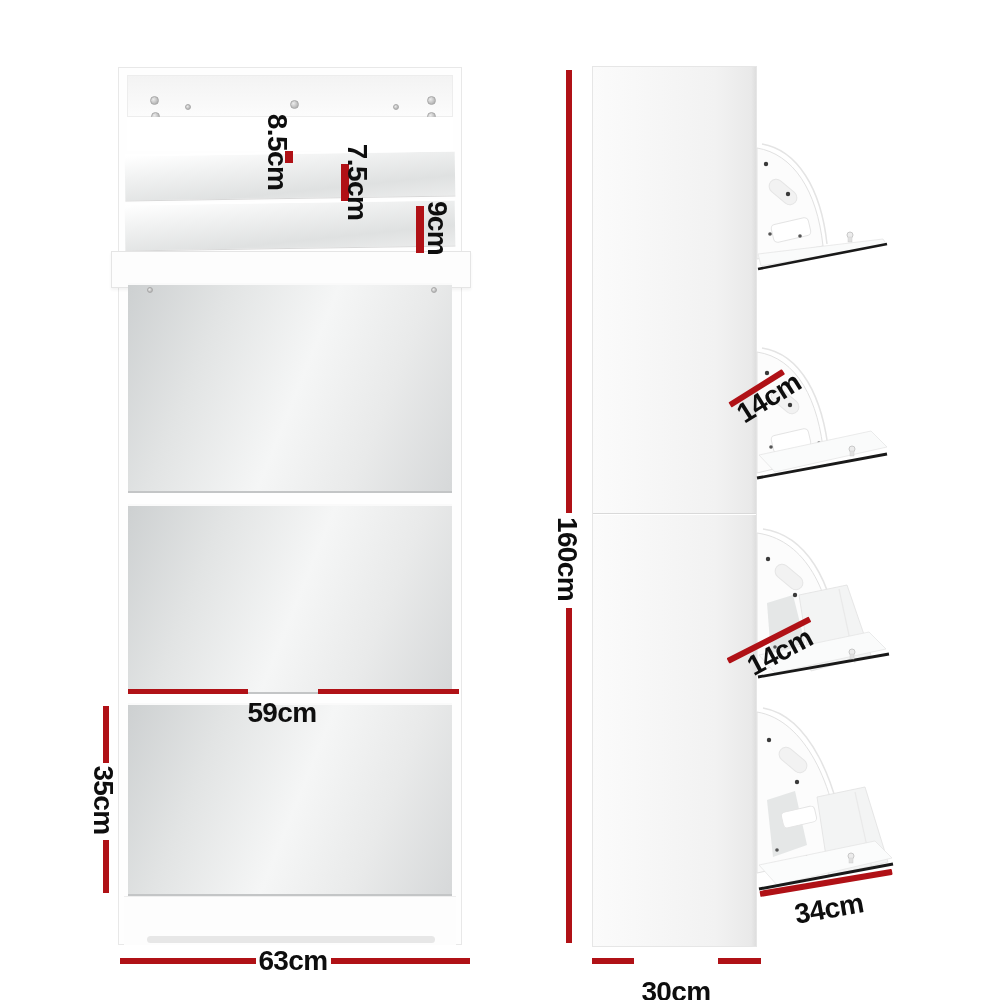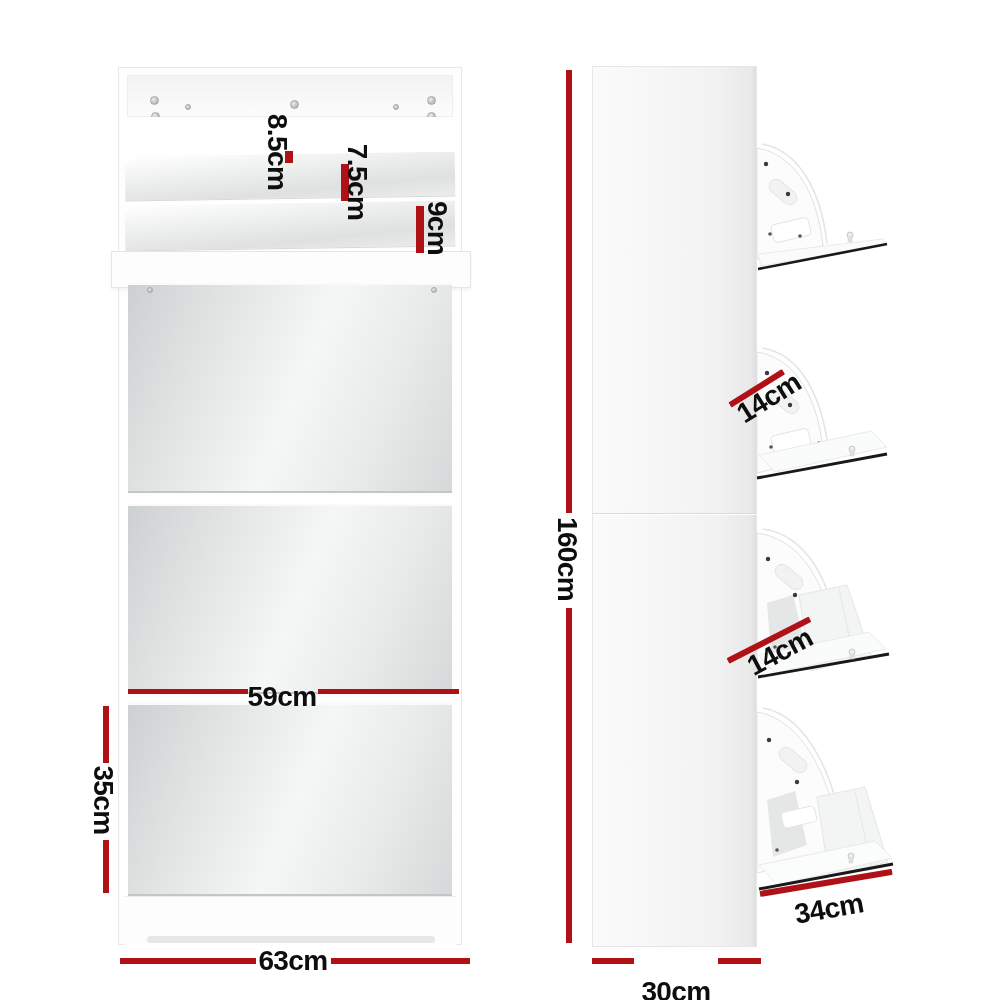--- a/index.html
+++ b/index.html
@@ -82,21 +82,21 @@
   <div class="dim-seg" style="left:285px;top:151px;width:8px;height:12px;"></div>
   <div class="dim-text" style="left:277px;top:152px;transform:translate(-50%,-50%) rotate(90deg);">8.5cm</div>
 
   <div class="dim-seg" style="left:341px;top:164px;width:8px;height:37px;"></div>
   <div class="dim-text" style="left:357px;top:182px;transform:translate(-50%,-50%) rotate(90deg);">7.5cm</div>
 
   <div class="dim-seg" style="left:416px;top:206px;width:8px;height:47px;"></div>
   <div class="dim-text" style="left:437px;top:228px;transform:translate(-50%,-50%) rotate(90deg);">9cm</div>
 
   <div class="dim-seg" style="left:128px;top:689px;width:120px;height:5px;"></div>
-  <div class="dim-text" style="left:282px;top:697px;transform:translate(-50%,-50%);">59cm</div>
+  <div class="dim-text" style="left:282px;top:713px;transform:translate(-50%,-50%);">59cm</div>
   <div class="dim-seg" style="left:318px;top:689px;width:141px;height:5px;"></div>
 
   <div class="dim-seg" style="left:103px;top:706px;width:6px;height:57px;"></div>
   <div class="dim-text" style="left:103px;top:800px;transform:translate(-50%,-50%) rotate(90deg);">35cm</div>
   <div class="dim-seg" style="left:103px;top:840px;width:6px;height:53px;"></div>
 
   <div class="dim-seg" style="left:120px;top:958px;width:136px;height:6px;"></div>
   <div class="dim-text" style="left:293px;top:961px;transform:translate(-50%,-50%);">63cm</div>
   <div class="dim-seg" style="left:331px;top:958px;width:139px;height:6px;"></div>
 

